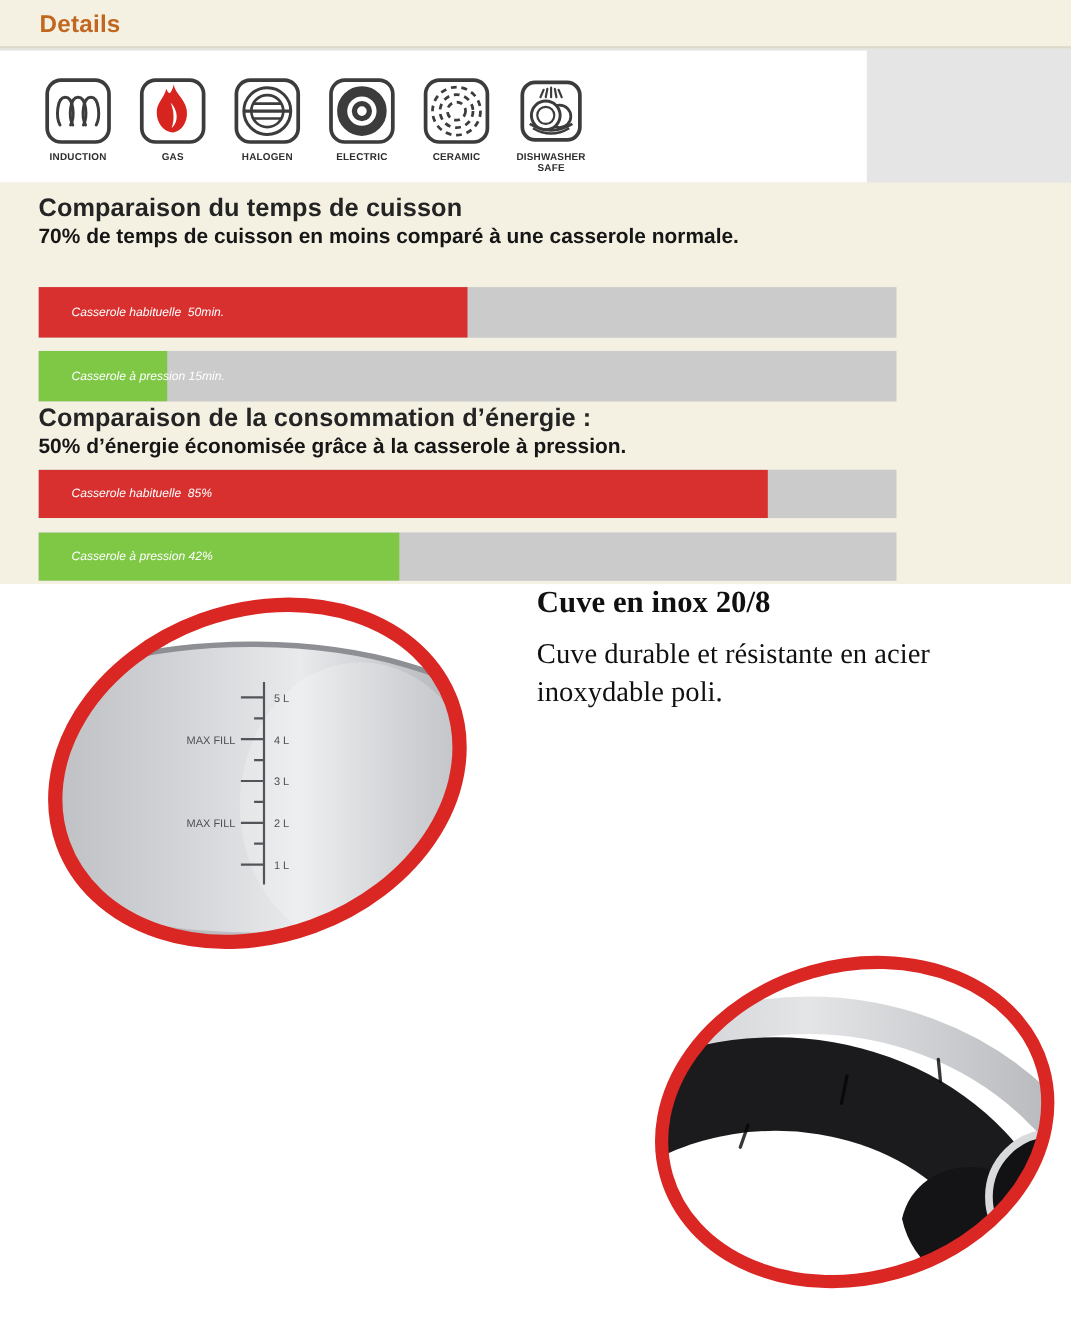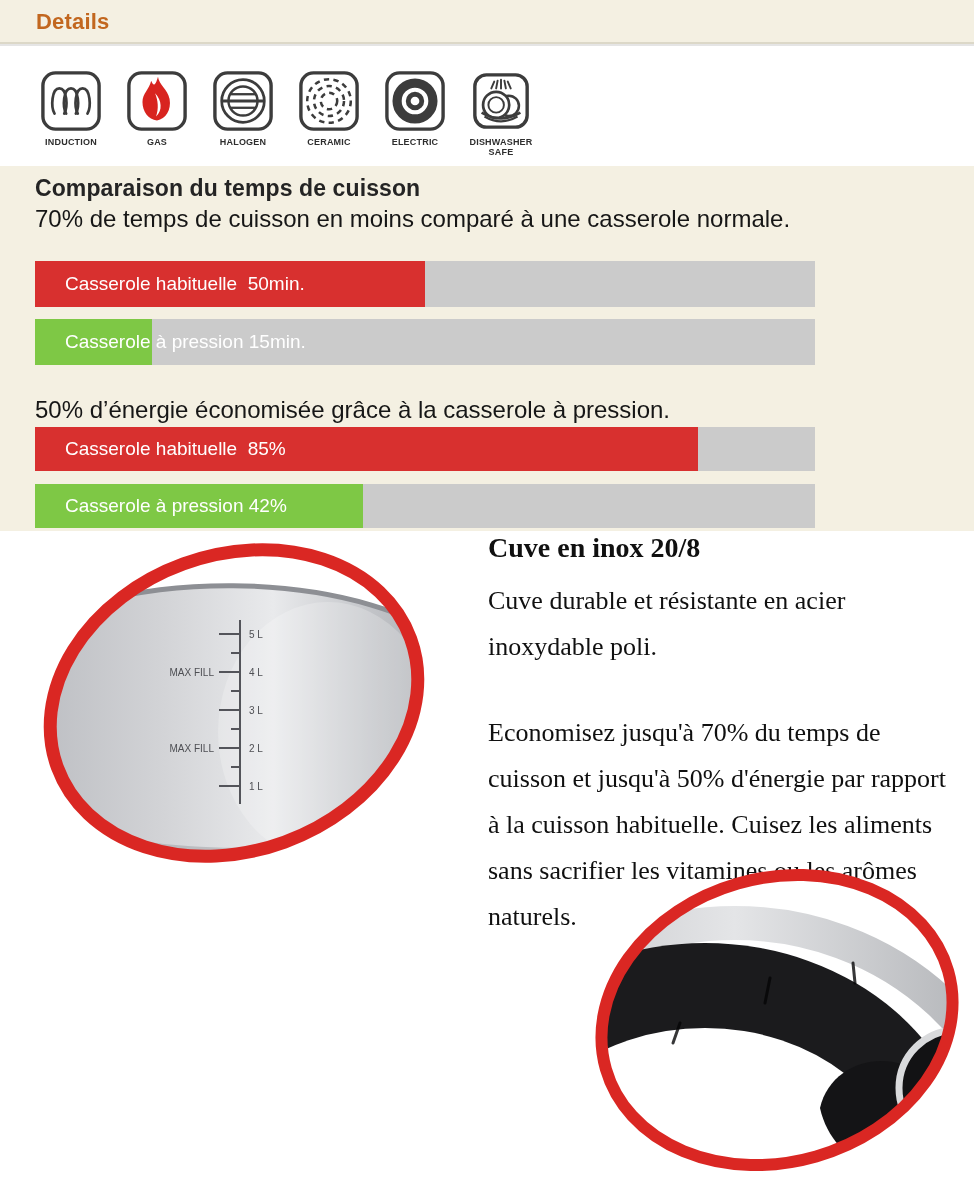--- a/index.html
+++ b/index.html
@@ -8,21 +8,21 @@
   #page {
     position:relative; width:974px; height:1200px; margin:0 auto;
     background:#e5e5e5; overflow:hidden;
   }
   
   .band-top {
     position:absolute; left:0; top:0; width:974px; height:44px;
     background:#f4f0e2; border-bottom:2px solid #dcd8c8;
   }
   .band-icons {
-    position:absolute; left:0; top:46px; width:974px; height:120px;
+    position:absolute; left:0; top:46px; width:788px; height:120px;
     background:#ffffff;
   }
   .band-charts {
     position:absolute; left:0; top:166px; width:974px; height:365px;
     background:#f4f0e2;
     padding-left:44px;
   }
   .band-main {
     position:absolute; left:0; top:531px; width:974px; height:669px;
     background:#ffffff;
@@ -43,37 +43,37 @@
   .icon-label {
     margin-top:5px; font-size:9px; font-weight:bold; color:#2e2e2e;
     text-align:center; line-height:1.15; letter-spacing:0.2px; max-width:84px;
   }
   
   .chart-title {
     position:absolute; left:35px; font-size:23px; font-weight:bold;
     color:#242424; letter-spacing:0.1px; white-space:nowrap;
   }
   .chart-sub {
-    position:absolute; left:35px; font-size:24px; color:#161616; white-space:nowrap;
+    position:absolute; left:35px; font-size:19px; color:#161616; white-space:nowrap;font-weight:bold;
   }
   .bars { position:absolute; left:35px; width:780px; }
   .bar-track {
     position:relative; width:780px; background:#cbcbcb; overflow:hidden;
   }
   .bar-track.h46 { height:46px; margin-bottom:12px; }
   .bar-track.h44 { height:44px; margin-bottom:13px; }
   .bar-fill { position:absolute; left:0; top:0; height:100%; }
   .bar-label {
     position:absolute; left:30px; top:50%; transform:translateY(-50%);
-    font-size:19px; color:#ffffff; white-space:pre; z-index:2;
+    font-size:11px; color:#ffffff; white-space:pre; z-index:2;font-style:italic;
   }
   
   .serif { font-family:"Liberation Serif", serif; color:#101010; }
   .feature-heading { font-size:28px; font-weight:bold; line-height:1.2; }
-  .feature-para { font-size:26px; line-height:46px; }
+  .feature-para { font-size:26px; line-height:34px; }
   .feature1-text { position:absolute; left:488px; top:531px; width:472px; }
   .feature1-text .feature-para { margin-top:13px; }
   .feature1-text .para-gap { margin-top:40px; }
   .feature2-text { position:absolute; left:33px; top:864px; width:465px; }
   .feature2-text .feature-para { margin-top:4px; }
   .photo { position:absolute; }
   .photo-pot { left:28px; top:542px; width:412px; height:322px; }
   .photo-handles { left:585px; top:858px; width:385px; height:325px; }
 </style>
 </head>
@@ -119,36 +119,36 @@
             <line x1="19" y1="25" x2="45" y2="25" stroke-width="2.4"></line>
             <line x1="19" y1="39" x2="45" y2="39" stroke-width="2.4"></line>
           </g>
         </svg>
         <div class="icon-label">HALOGEN</div>
       </div>
 
       <div class="icon-cell">
         <svg class="icon-box" viewBox="0 0 64 64">
           <rect x="3" y="3" width="58" height="58" rx="13" fill="none" stroke="#3c3c3c" stroke-width="3.5"></rect>
+          <circle cx="32" cy="32" r="18.5" fill="none" stroke="#3c3c3c" stroke-width="9.5"></circle>
+          <circle cx="32" cy="32" r="7" fill="none" stroke="#3c3c3c" stroke-width="5"></circle>
+        </svg>
+        <div class="icon-label">ELECTRIC</div>
+      </div>
+
+      <div class="icon-cell">
+        <svg class="icon-box" viewBox="0 0 64 64">
+          <rect x="3" y="3" width="58" height="58" rx="13" fill="none" stroke="#3c3c3c" stroke-width="3.5"></rect>
           <g fill="none" stroke="#3c3c3c" stroke-width="2.6" stroke-dasharray="5.5 4.5">
             <circle cx="32" cy="32" r="22.5"></circle>
             <circle cx="32" cy="32" r="15.5"></circle>
             <circle cx="32" cy="32" r="8.5"></circle>
           </g>
         </svg>
         <div class="icon-label">CERAMIC</div>
-      </div>
-
-      <div class="icon-cell">
-        <svg class="icon-box" viewBox="0 0 64 64">
-          <rect x="3" y="3" width="58" height="58" rx="13" fill="none" stroke="#3c3c3c" stroke-width="3.5"></rect>
-          <circle cx="32" cy="32" r="18.5" fill="none" stroke="#3c3c3c" stroke-width="9.5"></circle>
-          <circle cx="32" cy="32" r="7" fill="none" stroke="#3c3c3c" stroke-width="5"></circle>
-        </svg>
-        <div class="icon-label">ELECTRIC</div>
       </div>
 
       <div class="icon-cell">
         <svg class="icon-box" viewBox="0 0 64 64">
           <rect x="5" y="5" width="54" height="54" rx="12" fill="none" stroke="#3c3c3c" stroke-width="3.5"></rect>
           <g fill="none" stroke="#3c3c3c" stroke-width="2" stroke-linecap="round">
             <line x1="32" y1="10" x2="32" y2="19"></line>
             <line x1="25" y1="12" x2="22" y2="19"></line>
             <line x1="39" y1="12" x2="42" y2="19"></line>
             <line x1="28.5" y1="11" x2="27" y2="19"></line>
@@ -175,20 +175,21 @@
       <div class="bar-track h46">
         <div class="bar-fill" style="width: 50%; background-color: rgb(216, 48, 47);"></div>
         <span class="bar-label">Casserole habituelle  50min.</span>
       </div>
       <div class="bar-track h46">
         <div class="bar-fill" style="width: 15%; background-color: rgb(126, 200, 69);"></div>
         <span class="bar-label">Casserole à pression 15min.</span>
       </div>
     </div>
 
+    <div class="chart-title" style="top:200px;">Comparaison de la consommation d’énergie :</div>
     <div class="chart-sub" style="top:230px;">50% d’énergie économisée grâce à la casserole à pression.</div>
 
     <div class="bars" style="top:261px;">
       <div class="bar-track h44">
         <div class="bar-fill" style="width: 85%; background-color: rgb(216, 48, 47);"></div>
         <span class="bar-label">Casserole habituelle  85%</span>
       </div>
       <div class="bar-track h44">
         <div class="bar-fill" style="width: 42%; background-color: rgb(126, 200, 69);"></div>
         <span class="bar-label">Casserole à pression 42%</span>
@@ -241,21 +242,20 @@
           <text x="186" y="210" text-anchor="end">MAX FILL</text>
         </g>
       </g>
     </g>
     <ellipse cx="206" cy="161" rx="188" ry="148" transform="rotate(-20 206 161)" fill="none" stroke="#da2723" stroke-width="13"></ellipse>
   </svg>
 
   <div class="feature1-text serif">
     <div class="feature-heading">Cuve en inox 20/8</div>
     <div class="feature-para">Cuve durable et résistante en acier inoxydable poli.</div>
-    <div class="feature-para para-gap">Economisez jusqu'à 70% du temps de cuisson et jusqu'à 50% d'énergie par rapport à la cuisson habituelle. Cuisez les aliments sans sacrifier les vitamines ou les arômes naturels.</div>
   </div>
 
   <div class="feature2-text serif">
   </div>
 
   <svg class="photo photo-handles" viewBox="0 0 385 325">
     <defs>
       <linearGradient id="rimg" x1="0" y1="0" x2="1" y2="0">
         <stop offset="0" stop-color="#b9babe"></stop>
         <stop offset="0.5" stop-color="#e4e5e7"></stop>

